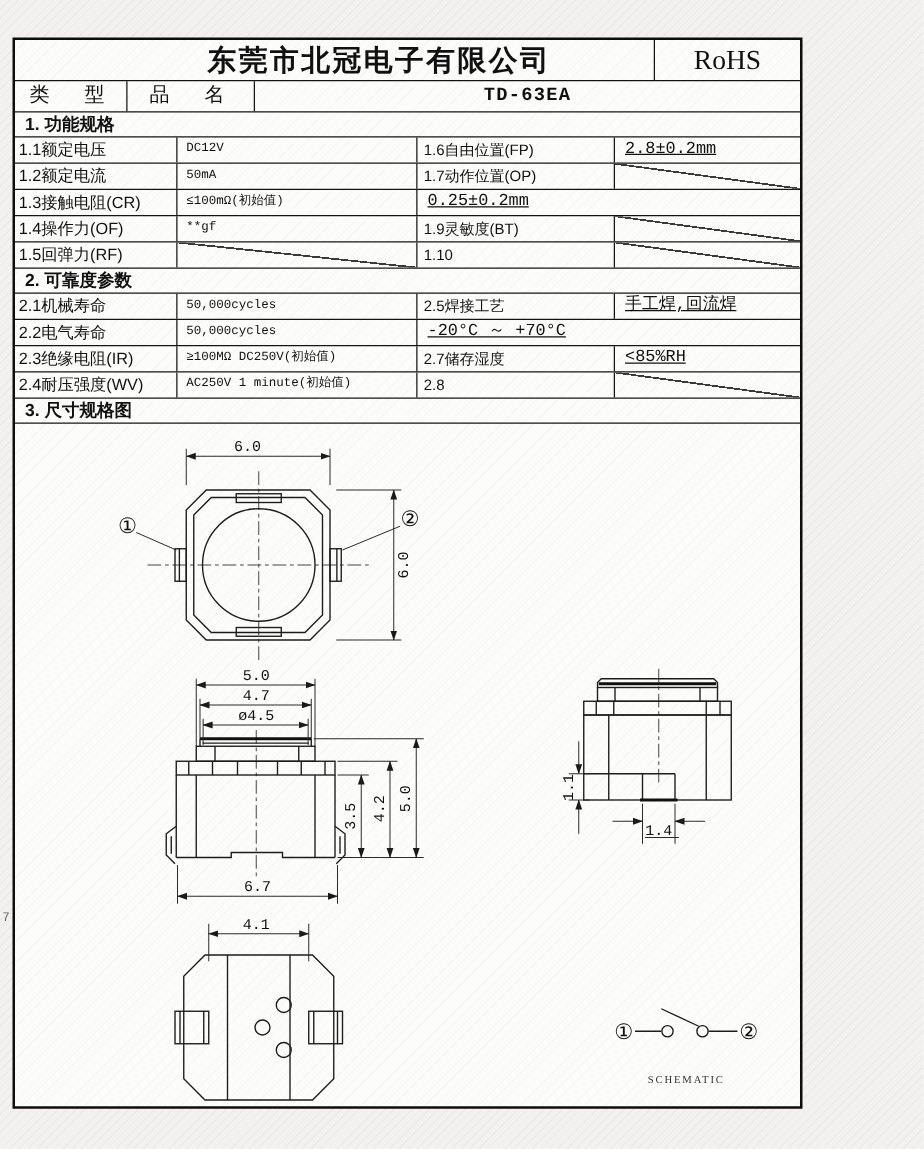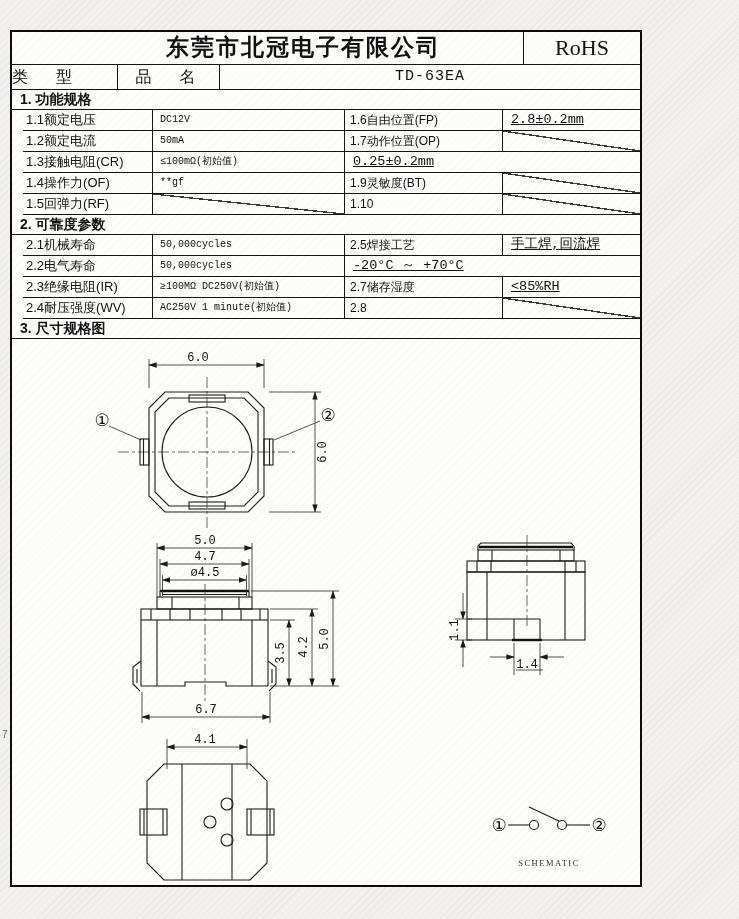--- a/index.html
+++ b/index.html
@@ -13,36 +13,36 @@
   .page{
     position:absolute;left:10px;top:30px;width:628px;height:853px;
     border:2px solid #0d0d0d;background:#fcfcfb;
     background-image:repeating-linear-gradient(135deg, rgba(150,150,150,0.04) 0 1px, transparent 1px 6px);
     box-sizing:content-box;
   }
   .row{display:flex;border-bottom:1px solid #141414;}
   .cell{box-sizing:border-box;overflow:hidden;white-space:nowrap;}
   .vline{border-right:1px solid #141414;}
   
-  .r-head{height:32px;align-items:flex-start;}
+  .r-head{height:32px;align-items:center;}
   .company{width:511px;text-align:center;padding-left:72px;box-sizing:border-box;
     font-size:23px;font-weight:bold;letter-spacing:2px;}
   .rohs{flex:1;border-left:1px solid #141414;text-align:center;
     font-family:"Liberation Serif","DejaVu Serif",serif;font-size:22px;line-height:32px;}
   
   .r-meta{height:24px;line-height:24px;font-size:16px;}
-  .m1{width:106px;text-align:left;letter-spacing:6px;}
+  .m1{width:90px;text-align:center;letter-spacing:6px;}
   .m2{width:216px;text-align:center;}
   .m3{width:102px;text-align:center;letter-spacing:6px;}
   .m4{flex:1;text-align:center;font-family:"Liberation Mono","DejaVu Sans Mono",monospace;
-      font-size:15px;font-weight:normal;letter-spacing:1px;}
+      font-size:15px;font-weight:bold;letter-spacing:1px;}
   
   .r-sec{height:19px;line-height:19px;font-size:14px;padding-left:8px;font-weight:bold;}
   
-  .r-data{height:20px;line-height:20px;margin-left:11px;}
+  .r-data{height:20px;line-height:20px;}
   .c1{width:130px;font-size:13px;padding-left:3px;}
   .c2{width:192px;font-size:10px;padding-left:7px;font-family:Liberation Mono, monospace;}
   .c3{width:158px;font-size:12px;padding-left:5px;}
   .c4{flex:1;font-size:13.5px;padding-left:8px;font-family:"Liberation Mono","DejaVu Sans Mono",monospace;text-decoration:underline;}
   .slash{background:linear-gradient(to top right,
       transparent calc(50% - 0.7px), #3a3a3a calc(50% - 0.7px),
       #3a3a3a calc(50% + 0.7px), transparent calc(50% + 0.7px));}
   
   .draw{position:relative;height:546px;}
   .draw svg{position:absolute;left:0;top:0;}

